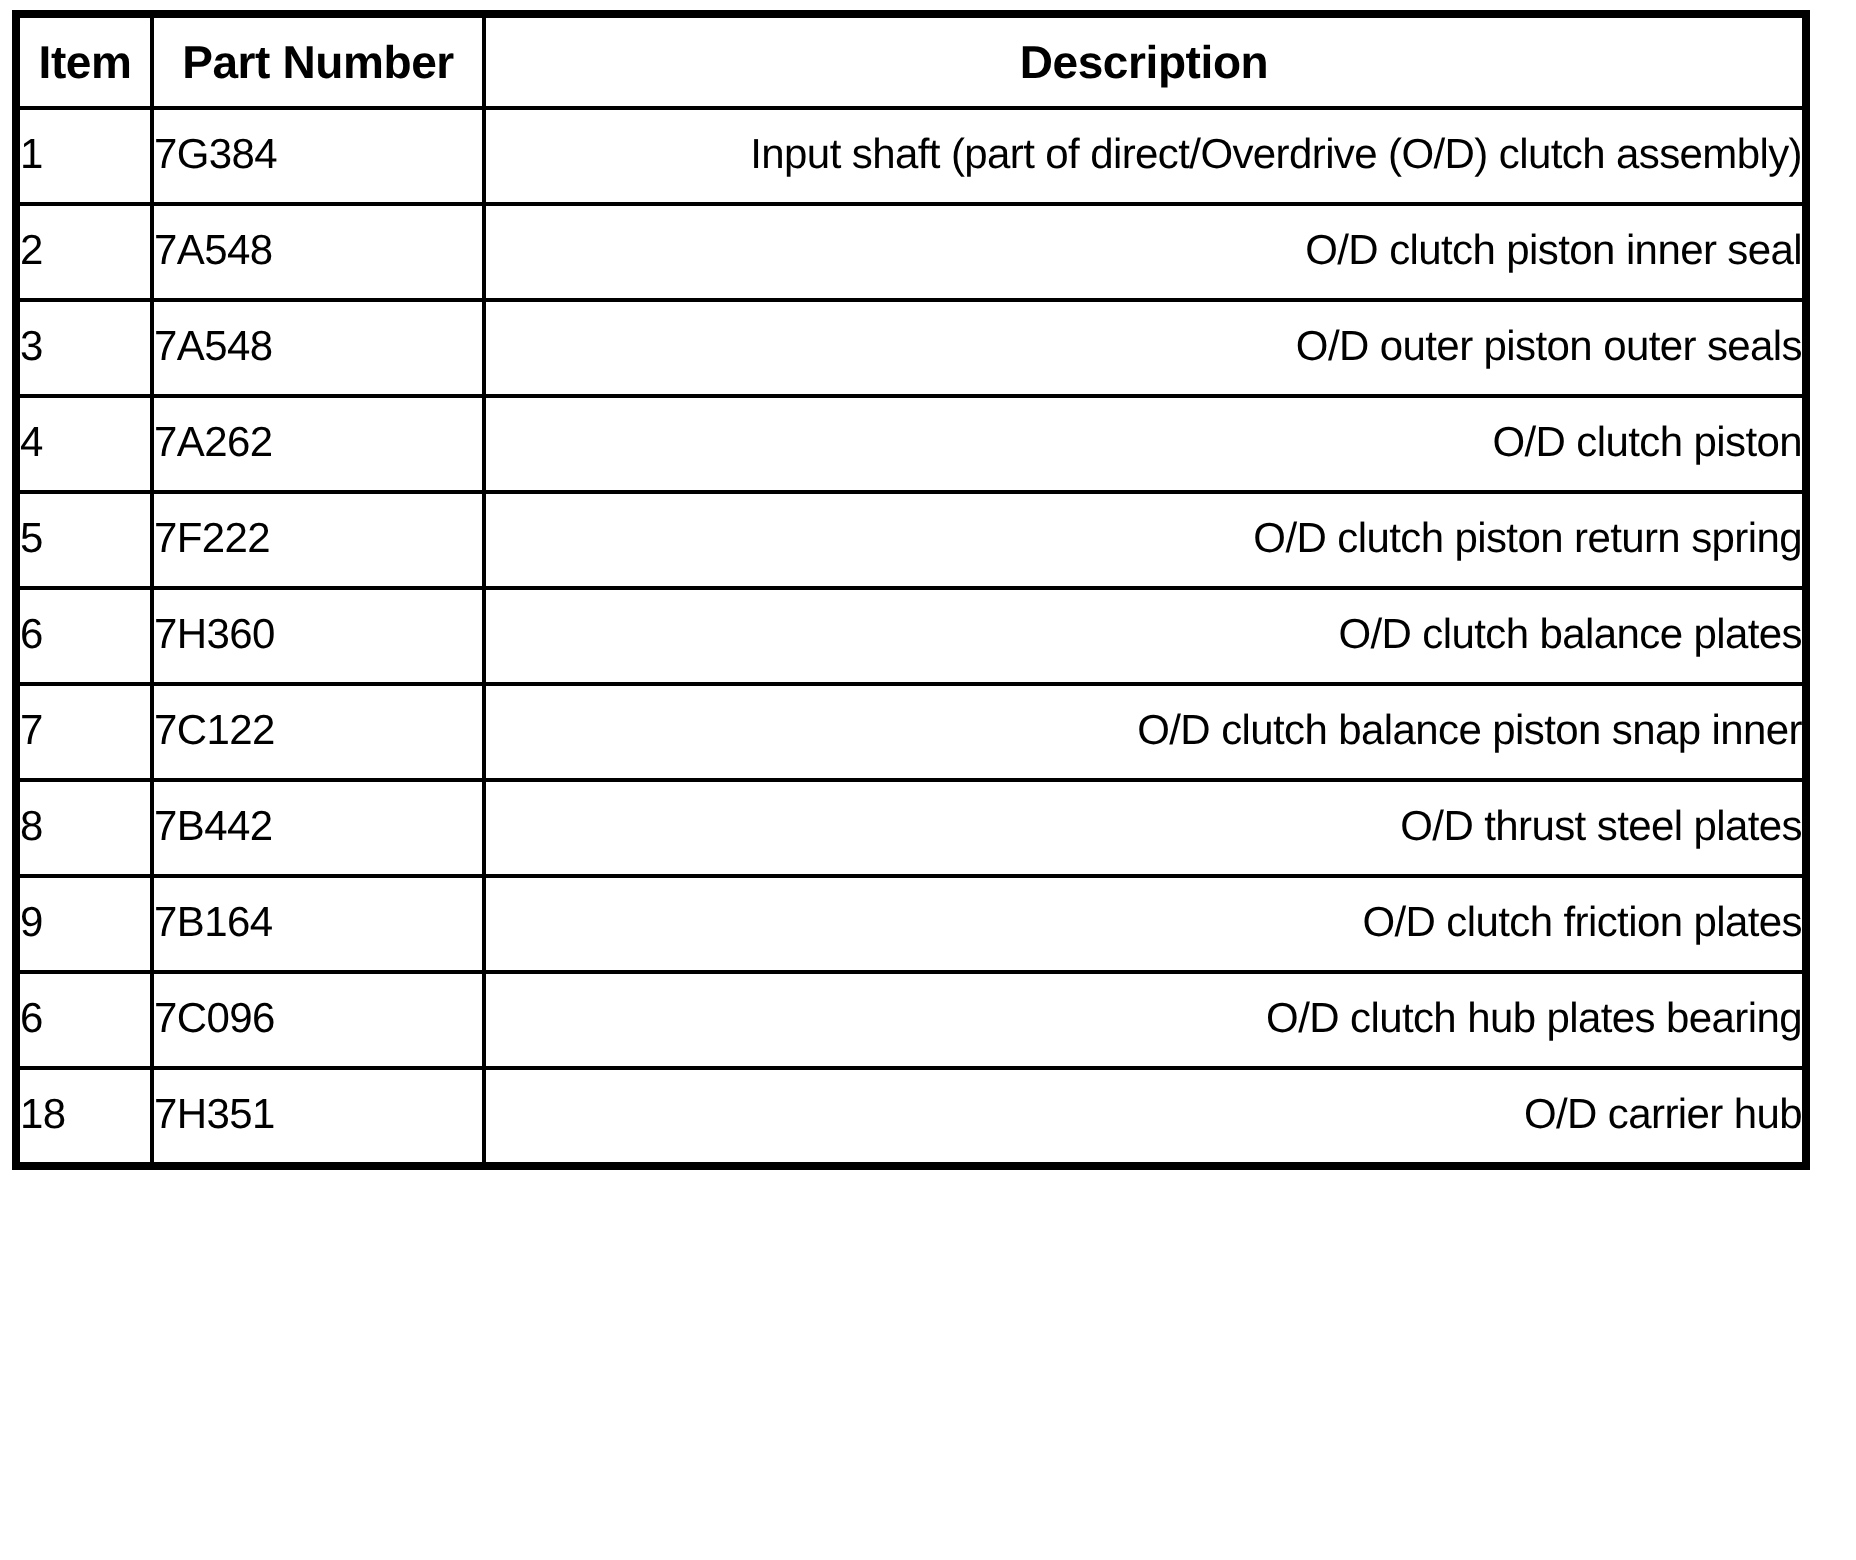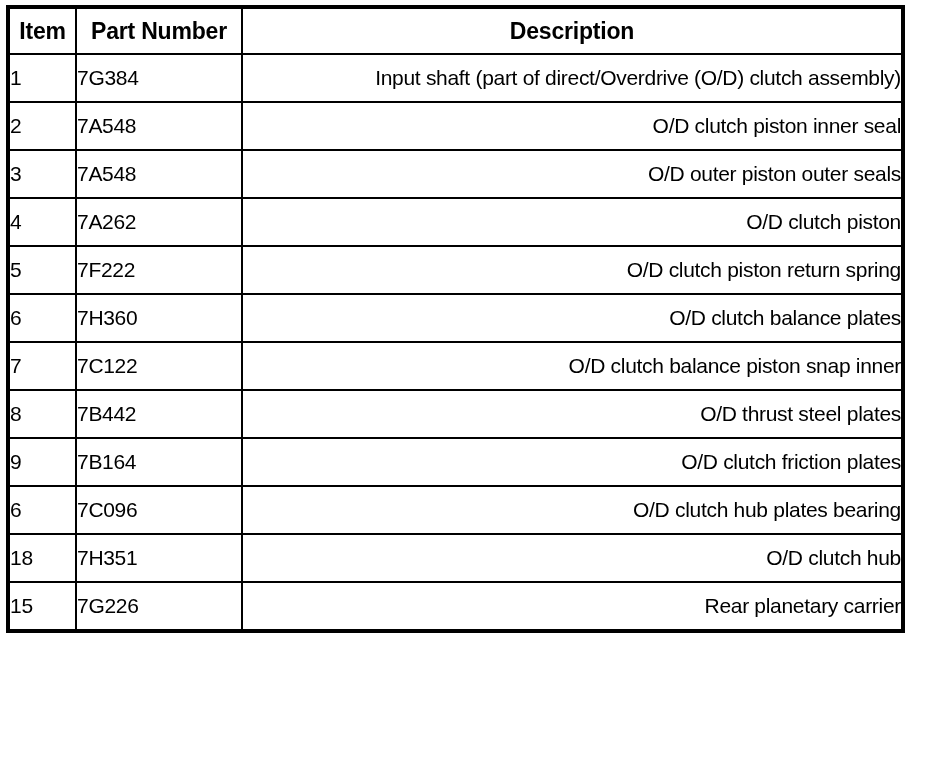--- a/index.html
+++ b/index.html
@@ -151,23 +151,18 @@
           <td class="c-desc">O/D clutch friction plates</td>
         </tr>
         <tr>
           <td class="c-item">6</td>
           <td class="c-part">7C096</td>
           <td class="c-desc">O/D clutch hub plates bearing</td>
         </tr>
         <tr>
           <td class="c-item">18</td>
           <td class="c-part">7H351</td>
-          <td class="c-desc">O/D clutch hub</td>
-        </tr>
-        <tr>
-          <td class="c-item">15</td>
-          <td class="c-part">7G226</td>
-          <td class="c-desc">Rear planetary carrier</td>
+          <td class="c-desc">O/D carrier hub</td>
         </tr>
       </tbody>
   </table>
 
 </div>
 
 </body></html>

